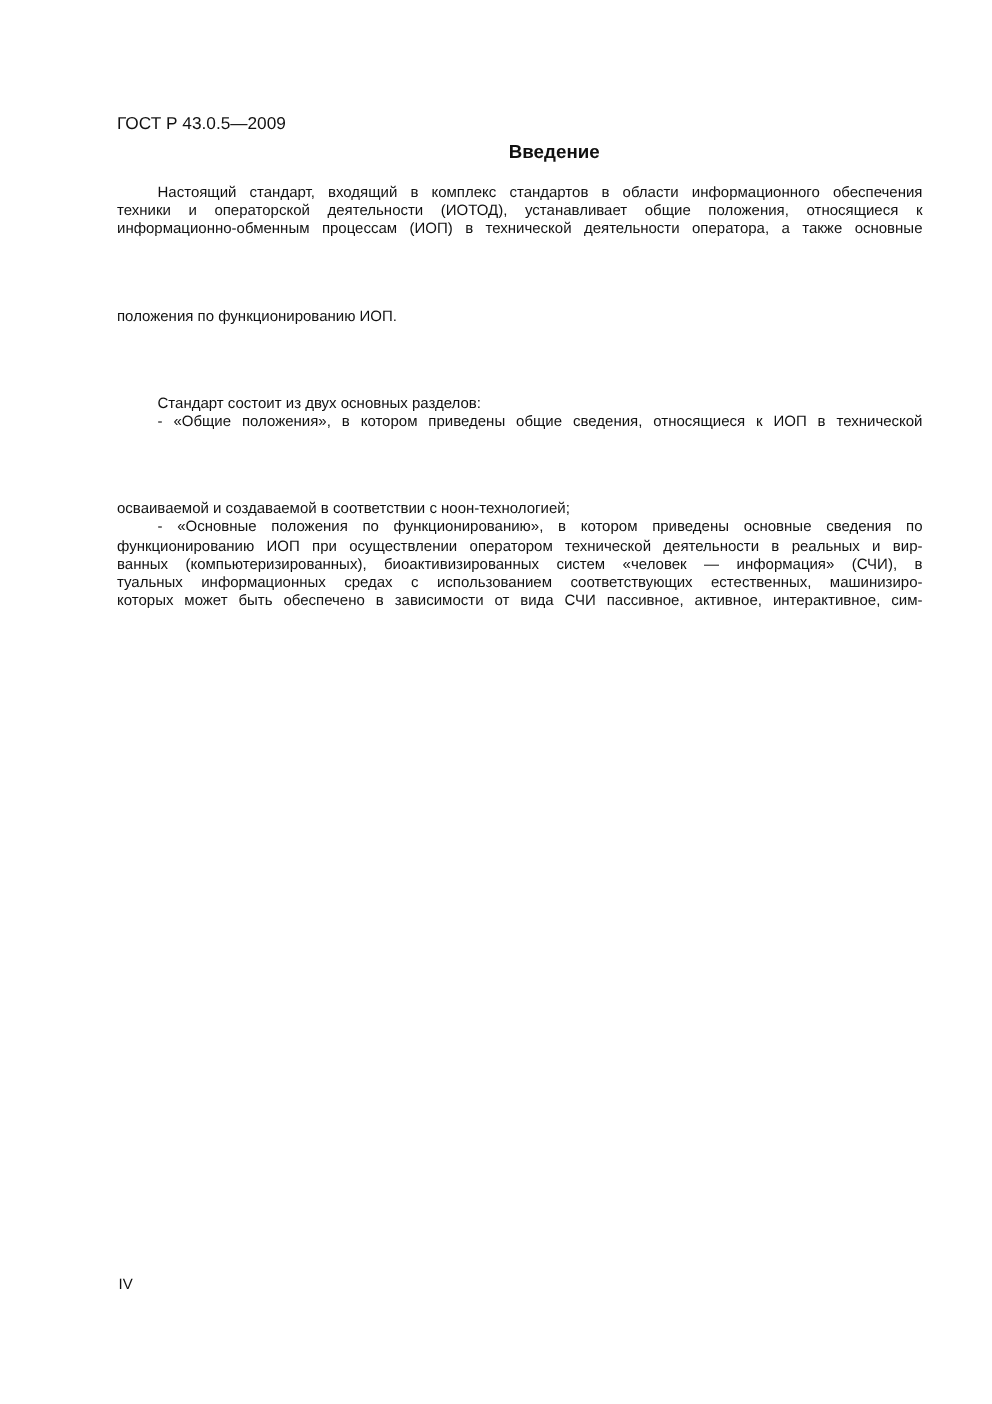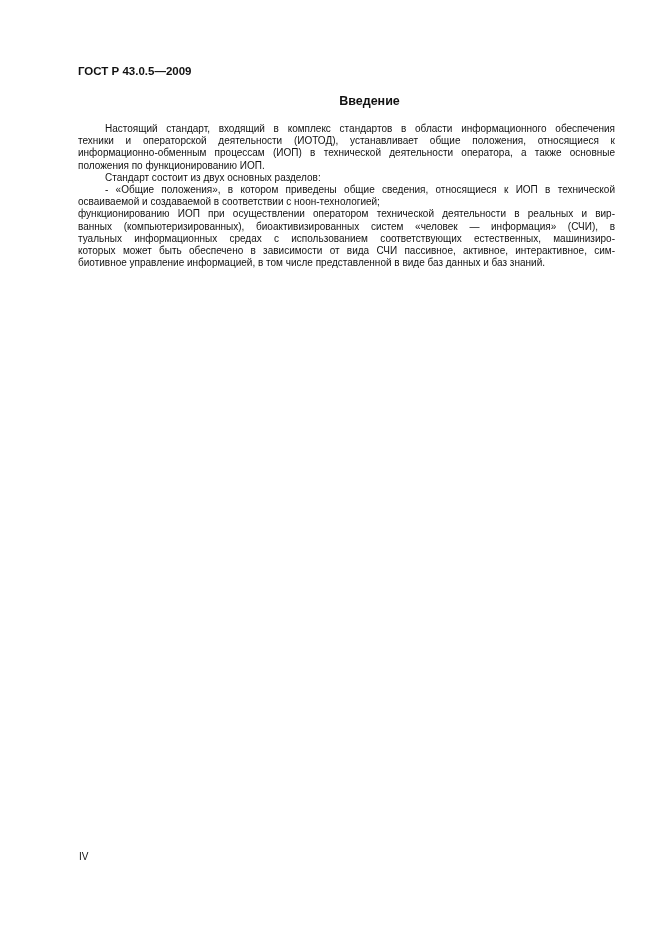--- a/index.html
+++ b/index.html
@@ -1,23 +1,23 @@
 <!DOCTYPE html>
 <html><head>
 <meta charset="utf-8">
 <style>
   html, body { margin: 0; padding: 0; background: #ffffff; }
   body { width: 661px; height: 936px; position: relative; overflow: hidden;
          font-family: "Liberation Sans", sans-serif; color: #111; }
-  .header { position: absolute; left: 78px; top: 65px; font-size: 11.5px; font-weight: bold; }
+  .header { position: absolute; left: 78px; top: 77px; font-size: 11.5px; font-weight: normal; }
   .title { position: absolute; left: 7px; width: 661px; top: 94px; text-align: center;
            font-size: 12.5px; font-weight: bold; margin-left: 32px; }
   .body { position: absolute; left: 78px; top: 123px; width: 537px; font-size: 10px; line-height: 12.2px; }
   .line { display: block; white-space: nowrap; text-align: justify; text-align-last: justify; height: 12.2px; }
-  .line.last { text-align-last: left; }
+  .line.last { text-align-last: left; margin-top: 46px; }
   .indent { padding-left: 27px; }
   .footer { position: absolute; left: 79px; top: 851px; font-size: 10px; }
 </style>
 </head>
 <body>
 
 <div class="header">ГОСТ Р 43.0.5—2009</div>
 <div class="title">Введение</div>
 
 <div class="body">
@@ -28,21 +28,21 @@
     <span class="line last">положения по функционированию ИОП.</span>
   </div>
   <div>
     <span class="line indent last">Стандарт состоит из двух основных разделов:</span>
   </div>
   <div>
     <span class="line indent">- «Общие положения», в котором приведены общие сведения, относящиеся к ИОП в технической</span>
     <span class="line last">осваиваемой и создаваемой в соответствии с ноон-технологией;</span>
   </div>
   <div>
+    <span class="line indent">- «Основные положения по функционированию», в котором приведены основные сведения по</span>
     <span class="line">функционированию ИОП при осуществлении оператором технической деятельности в реальных и вир-</span>
     <span class="line">ванных (компьютеризированных), биоактивизированных систем «человек — информация» (СЧИ), в</span>
     <span class="line">туальных информационных средах с использованием соответствующих естественных, машинизиро-</span>
     <span class="line">которых может быть обеспечено в зависимости от вида СЧИ пассивное, активное, интерактивное, сим-</span>
-    <span class="line last">биотивное управление информацией, в том числе представленной в виде баз данных и баз знаний.</span>
   </div>
 </div>
 
 <div class="footer">IV</div>
 
 </body></html>

